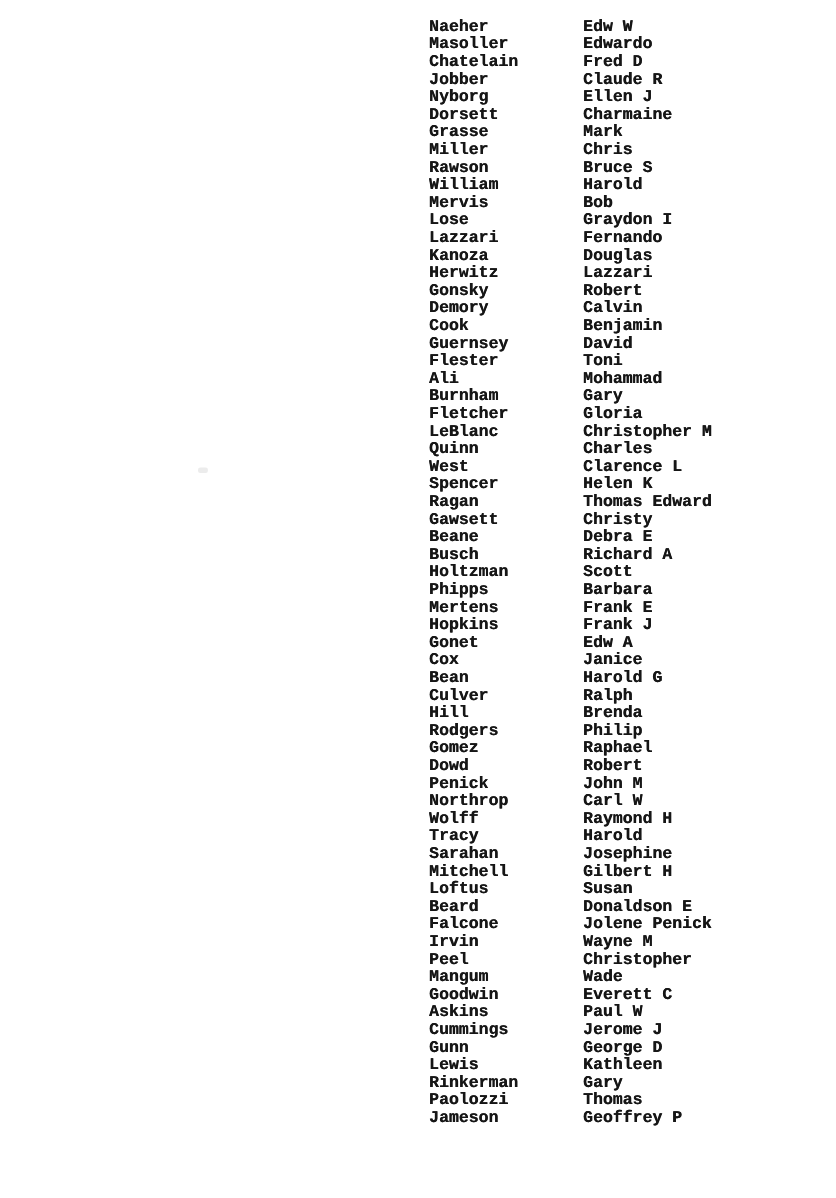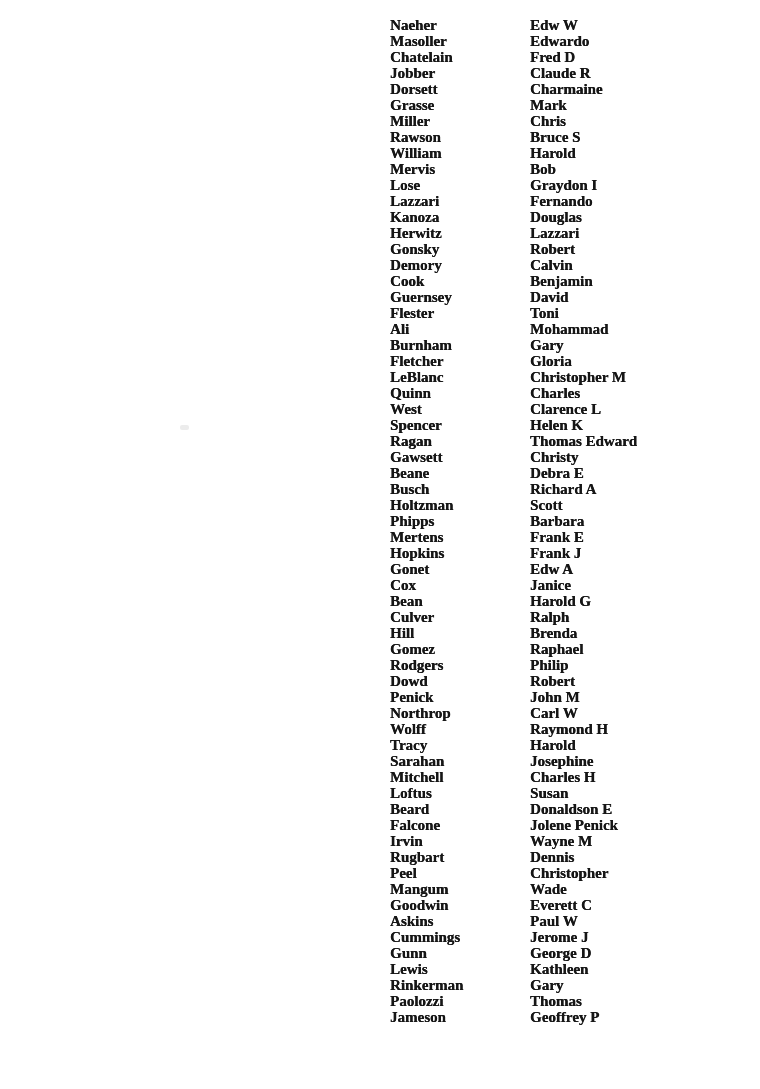--- a/index.html
+++ b/index.html
@@ -6,21 +6,21 @@
     margin: 0;
     padding: 0;
     background: #ffffff;
   }
   .page {
     position: relative;
     width: 684px;
     height: 1089px;
     background: #ffffff;
     overflow: hidden;
-    font-family: Liberation Serif, serif;
+    font-family: Liberation Mono, monospace;
   }
   .name-list {
     position: absolute;
     left: 390px;
     top: 17px;
     height: 1048px;          
     overflow: hidden;
   }
   .row {
     display: flex;
@@ -51,20 +51,21 @@
 </head>
 <body>
 
 <div class="page">
   <div class="scan-speck"></div>
   <div class="name-list" id="name-list">
       <div class="row"><span class="cell-last">Naeher</span><span class="cell-first">Edw W</span></div>
       <div class="row"><span class="cell-last">Masoller</span><span class="cell-first">Edwardo</span></div>
       <div class="row"><span class="cell-last">Chatelain</span><span class="cell-first">Fred D</span></div>
       <div class="row"><span class="cell-last">Jobber</span><span class="cell-first">Claude R</span></div>
+      <div class="row"><span class="cell-last">Nyborg</span><span class="cell-first">Ellen J</span></div>
       <div class="row"><span class="cell-last">Dorsett</span><span class="cell-first">Charmaine</span></div>
       <div class="row"><span class="cell-last">Grasse</span><span class="cell-first">Mark</span></div>
       <div class="row"><span class="cell-last">Miller</span><span class="cell-first">Chris</span></div>
       <div class="row"><span class="cell-last">Rawson</span><span class="cell-first">Bruce S</span></div>
       <div class="row"><span class="cell-last">William</span><span class="cell-first">Harold</span></div>
       <div class="row"><span class="cell-last">Mervis</span><span class="cell-first">Bob</span></div>
       <div class="row"><span class="cell-last">Lose</span><span class="cell-first">Graydon I</span></div>
       <div class="row"><span class="cell-last">Lazzari</span><span class="cell-first">Fernando</span></div>
       <div class="row"><span class="cell-last">Kanoza</span><span class="cell-first">Douglas</span></div>
       <div class="row"><span class="cell-last">Herwitz</span><span class="cell-first">Lazzari</span></div>
@@ -86,34 +87,33 @@
       <div class="row"><span class="cell-last">Busch</span><span class="cell-first">Richard A</span></div>
       <div class="row"><span class="cell-last">Holtzman</span><span class="cell-first">Scott</span></div>
       <div class="row"><span class="cell-last">Phipps</span><span class="cell-first">Barbara</span></div>
       <div class="row"><span class="cell-last">Mertens</span><span class="cell-first">Frank E</span></div>
       <div class="row"><span class="cell-last">Hopkins</span><span class="cell-first">Frank J</span></div>
       <div class="row"><span class="cell-last">Gonet</span><span class="cell-first">Edw A</span></div>
       <div class="row"><span class="cell-last">Cox</span><span class="cell-first">Janice</span></div>
       <div class="row"><span class="cell-last">Bean</span><span class="cell-first">Harold G</span></div>
       <div class="row"><span class="cell-last">Culver</span><span class="cell-first">Ralph</span></div>
       <div class="row"><span class="cell-last">Hill</span><span class="cell-first">Brenda</span></div>
+      <div class="row"><span class="cell-last">Rodgers</span><span class="cell-first">Philip</span></div>
       <div class="row"><span class="cell-last">Gomez</span><span class="cell-first">Raphael</span></div>
-      <div class="row"><span class="cell-last">Rodgers</span><span class="cell-first">Philip</span></div>
       <div class="row"><span class="cell-last">Dowd</span><span class="cell-first">Robert</span></div>
       <div class="row"><span class="cell-last">Penick</span><span class="cell-first">John M</span></div>
       <div class="row"><span class="cell-last">Northrop</span><span class="cell-first">Carl W</span></div>
       <div class="row"><span class="cell-last">Wolff</span><span class="cell-first">Raymond H</span></div>
       <div class="row"><span class="cell-last">Tracy</span><span class="cell-first">Harold</span></div>
       <div class="row"><span class="cell-last">Sarahan</span><span class="cell-first">Josephine</span></div>
-      <div class="row"><span class="cell-last">Mitchell</span><span class="cell-first">Charles H</span></div>
+      <div class="row"><span class="cell-last">Mitchell</span><span class="cell-first">Gilbert H</span></div>
       <div class="row"><span class="cell-last">Loftus</span><span class="cell-first">Susan</span></div>
       <div class="row"><span class="cell-last">Beard</span><span class="cell-first">Donaldson E</span></div>
       <div class="row"><span class="cell-last">Falcone</span><span class="cell-first">Jolene Penick</span></div>
       <div class="row"><span class="cell-last">Irvin</span><span class="cell-first">Wayne M</span></div>
-      <div class="row"><span class="cell-last">Rugbart</span><span class="cell-first">Dennis</span></div>
       <div class="row"><span class="cell-last">Peel</span><span class="cell-first">Christopher</span></div>
       <div class="row"><span class="cell-last">Mangum</span><span class="cell-first">Wade</span></div>
       <div class="row"><span class="cell-last">Goodwin</span><span class="cell-first">Everett C</span></div>
       <div class="row"><span class="cell-last">Askins</span><span class="cell-first">Paul W</span></div>
       <div class="row"><span class="cell-last">Cummings</span><span class="cell-first">Jerome J</span></div>
       <div class="row"><span class="cell-last">Gunn</span><span class="cell-first">George D</span></div>
       <div class="row"><span class="cell-last">Lewis</span><span class="cell-first">Kathleen</span></div>
       <div class="row"><span class="cell-last">Rinkerman</span><span class="cell-first">Gary</span></div>
       <div class="row"><span class="cell-last">Paolozzi</span><span class="cell-first">Thomas</span></div>
       <div class="row"><span class="cell-last">Jameson</span><span class="cell-first">Geoffrey P</span></div>

